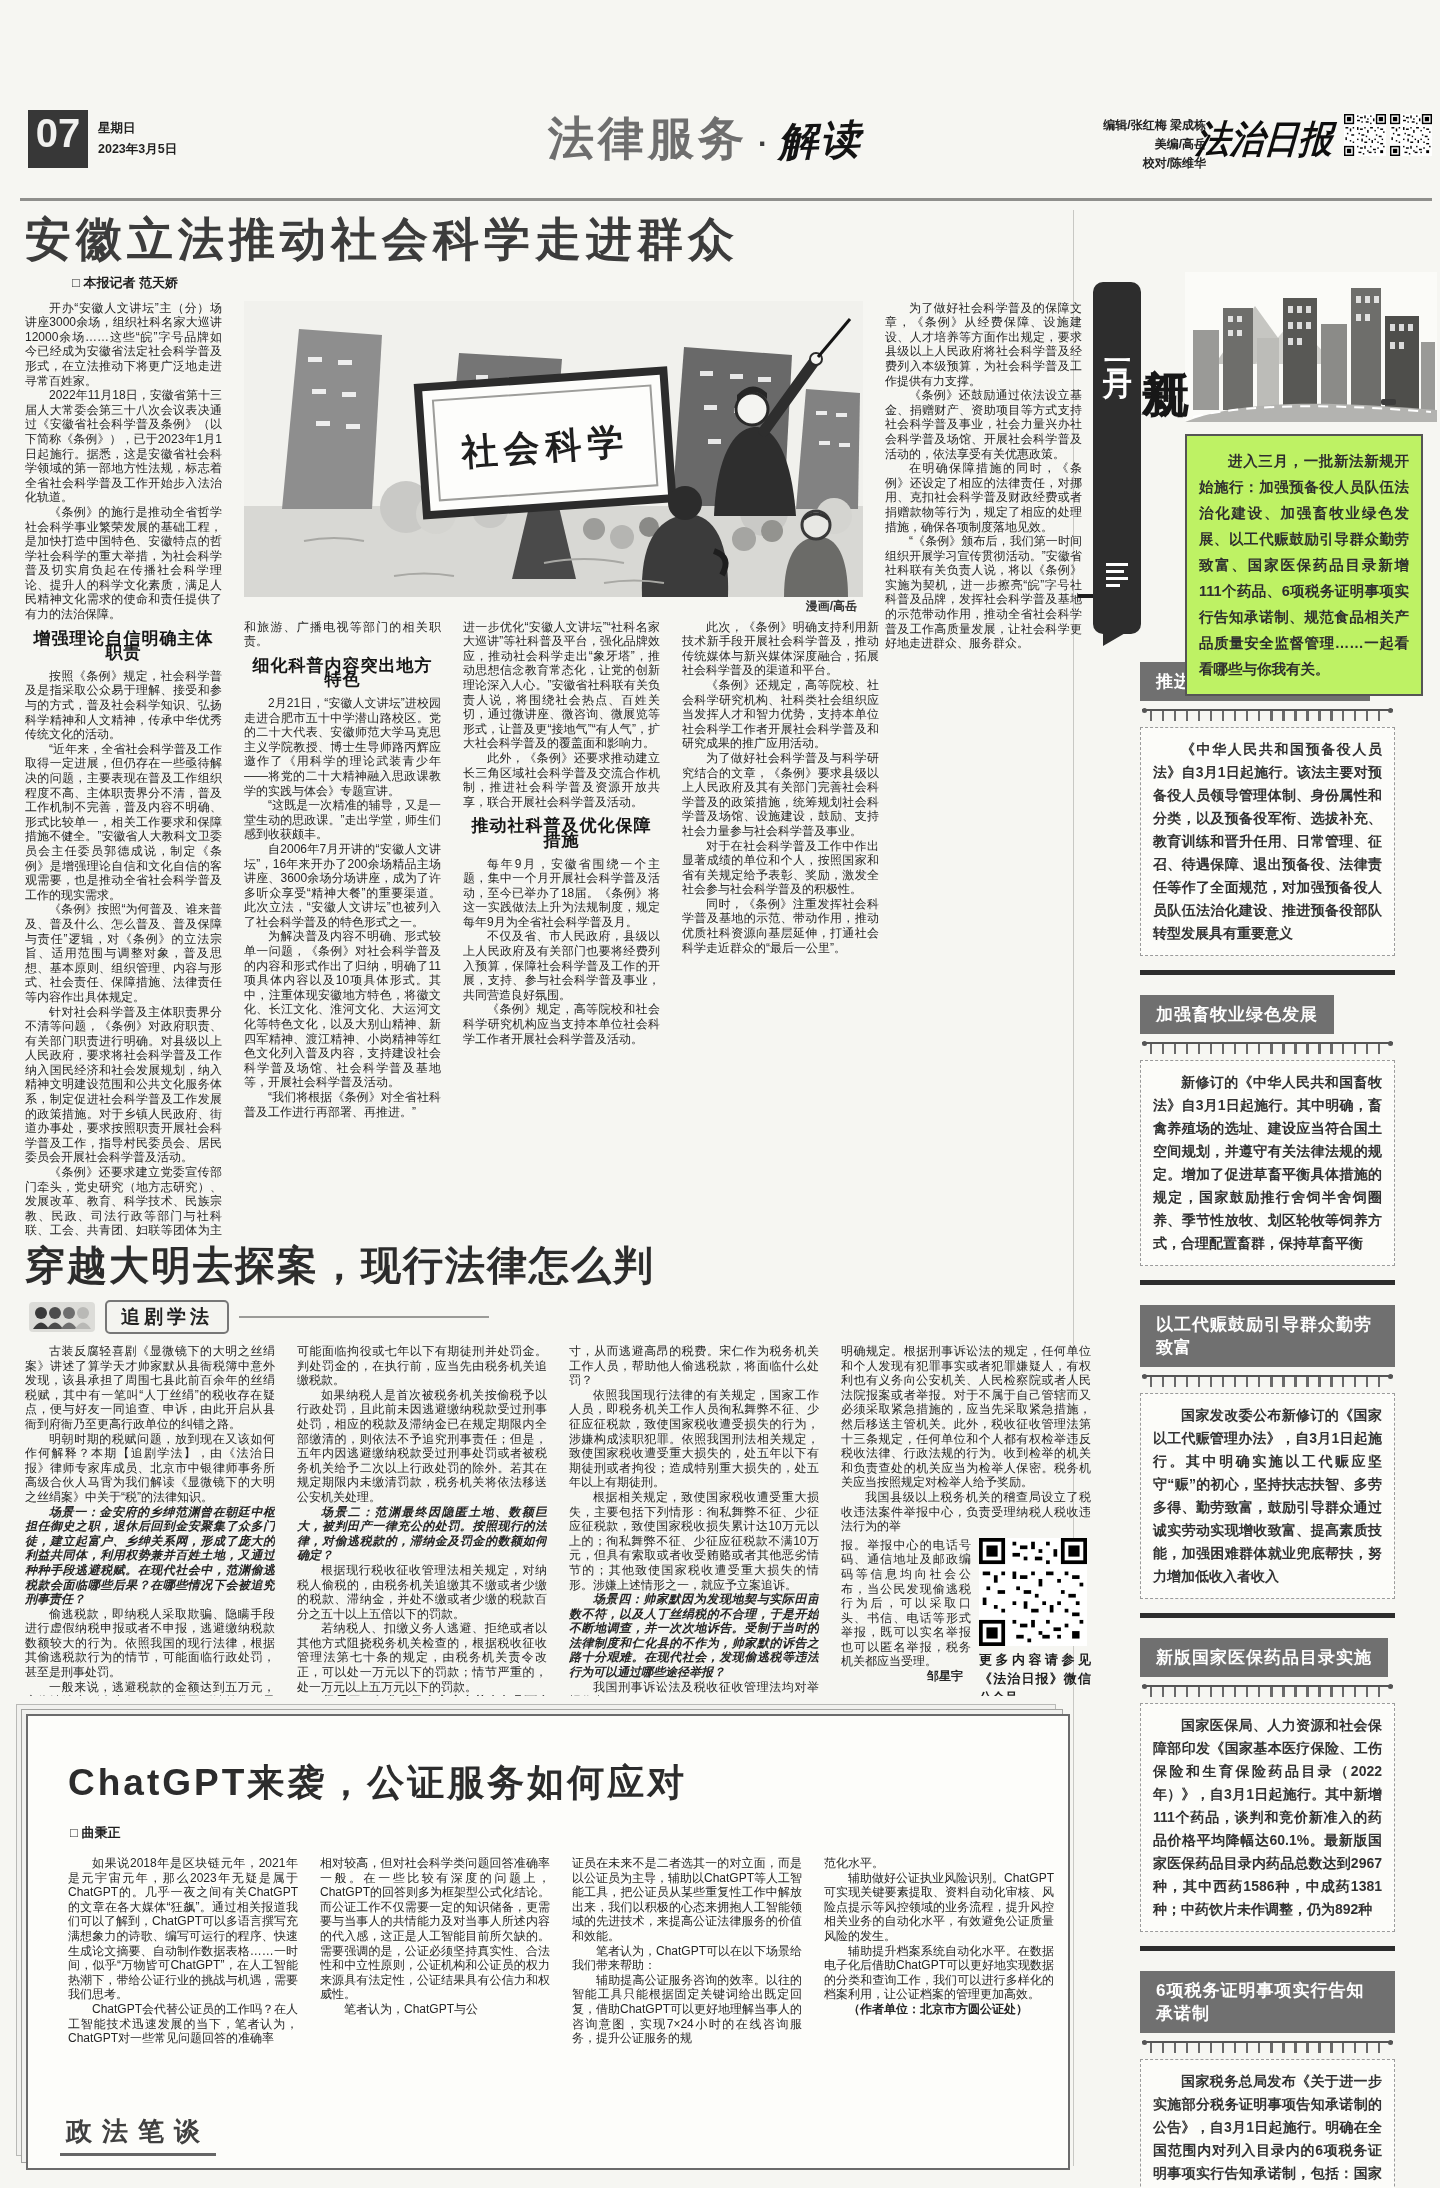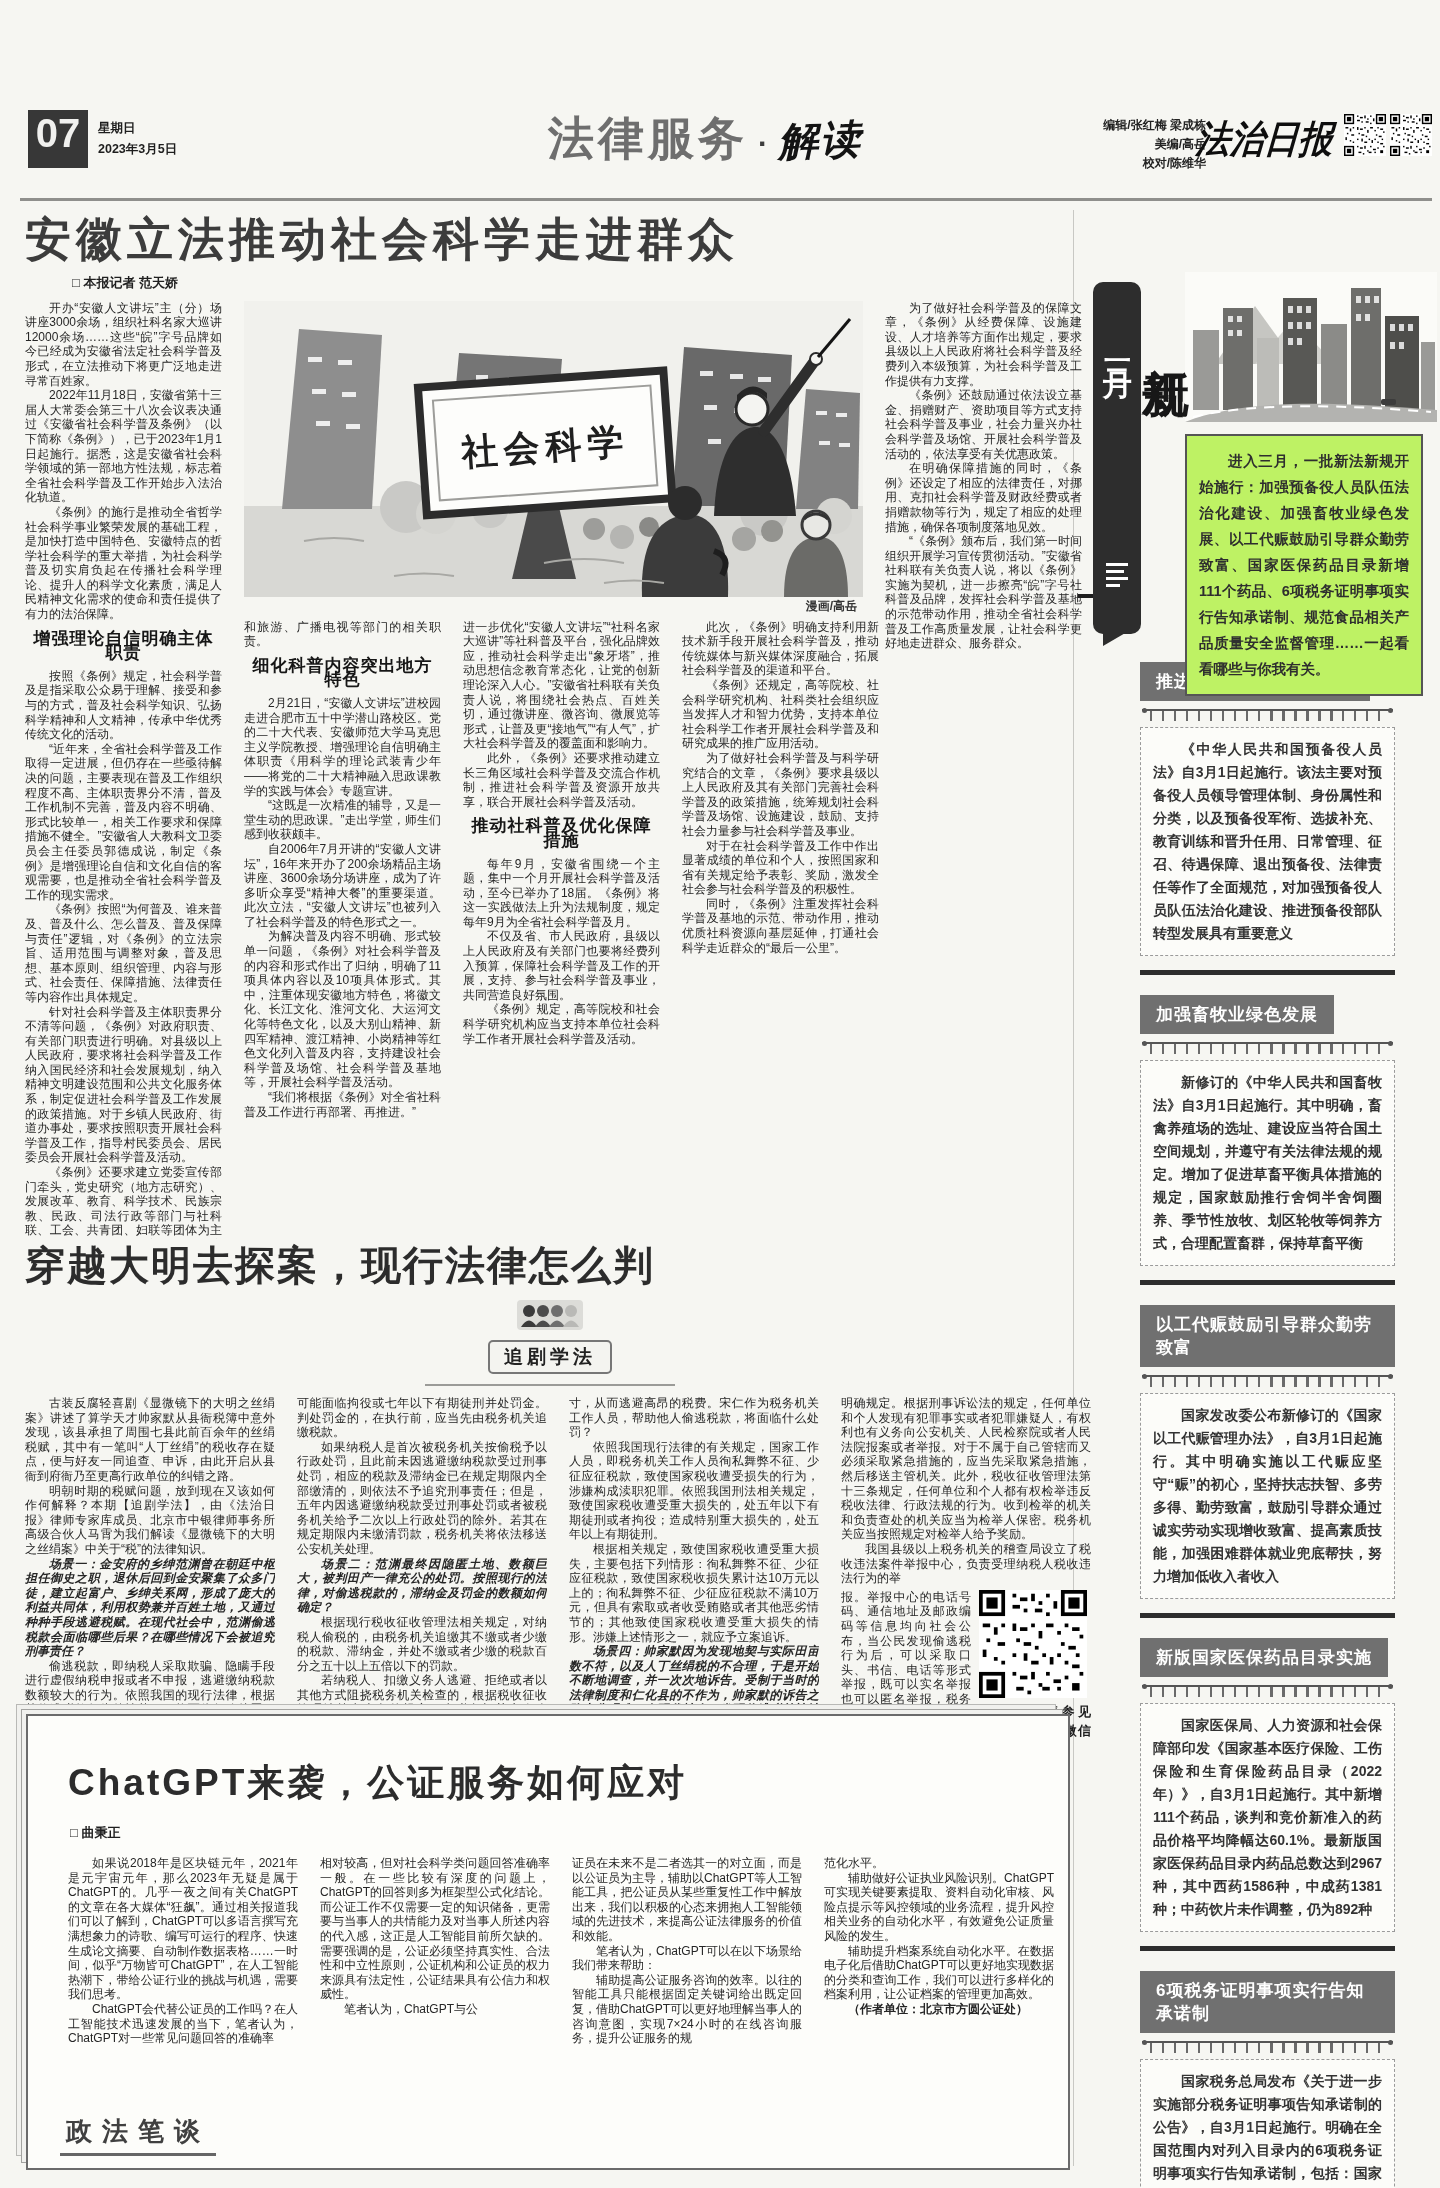--- a/index.html
+++ b/index.html
@@ -42,21 +42,21 @@
   .a1 .byline{margin:9px 0 9px 2px;padding-left:45px;}
   .a1cols>.col{width:197px;height:938px;overflow:hidden;flex:none;}
   .midwrap{width:619px;flex:none;}
   .cartoon{width:619px;height:296px;}
   .cartoon-cap{text-align:right;font-size:12px;color:#333;margin:1px 6px 5px 0;font-weight:600;}
   .midwrap .cols .col{width:197px;height:618px;overflow:hidden;flex:none;}
 
   
   .a2{position:absolute;left:25px;top:1244px;width:1046px;}
   .a2 h2{font-size:40px;font-weight:900;letter-spacing:2px;color:#2c2c2c;line-height:1.05;}
-  .a2-badgerow{display:flex;align-items:center;gap:10px;margin:14px 0 10px 4px;flex-direction:column;}
+  .a2-badgerow{display:flex;align-items:center;gap:10px;margin:14px 0 10px 4px;}
   .badge-label{font-size:19px;font-weight:800;color:#222;border:2px solid #777;padding:2px 14px;border-radius:5px;
     letter-spacing:4px;background:#f4f4f0;}
   .badge-line{width:250px;height:2px;background:#9b9b98;}
   .a2cols .col{width:250px;height:352px;overflow:hidden;flex:none;}
   .qrrow{display:flex;gap:8px;margin-top:4px;}
   .qrtail{flex:1;}
   .qrbox{width:112px;}
   .qrbox .qr{width:108px;height:108px;}
   .qrcap{font-size:13px;font-weight:700;line-height:19px;margin-top:4px;color:#1c1c1c;
     font-family:"Liberation Serif","DejaVu Serif",serif;}
@@ -278,21 +278,21 @@
           <circle cx="572" cy="224" r="14" fill="#e8e8e4" stroke="#3a3a3a" stroke-width="3"></circle>
           <path d="M560,218 q12,-10 24,0" stroke="#333" stroke-width="3" fill="none"></path>
           <path d="M60,240 q30,-6 60,0 M300,262 q40,-8 80,0 M150,275 q30,-5 60,0 M360,282 q30,-5 60,0" stroke="#a8a8a4" stroke-width="2" fill="none"></path>
         </svg>
       </div>
       <div class="cartoon-cap">漫画/高岳</div>
       <div class="cols">
         <div class="col news">
             <p class="para cont">和旅游、广播电视等部门的相关职责。</p>
             <h4 class="sub">细化科普内容突出地方特色</h4>
-            <p class="para">2月21日，“安徽人文讲坛”进校园走进合肥市五十中学潜山路校区。党的二十大代表、安徽师范大学马克思主义学院教授、增强理论自信明确主体职责《用科学的理论武装青少年——将党的二十大精神融入思政课教学的实践与体会》专题宣讲。</p>
+            <p class="para">2月21日，“安徽人文讲坛”进校园走进合肥市五十中学潜山路校区。党的二十大代表、安徽师范大学马克思主义学院教授、博士生导师路丙辉应邀作了《用科学的理论武装青少年——将党的二十大精神融入思政课教学的实践与体会》专题宣讲。</p>
             <p class="para">“这既是一次精准的辅导，又是一堂生动的思政课。”走出学堂，师生们感到收获颇丰。</p>
             <p class="para">自2006年7月开讲的“安徽人文讲坛”，16年来开办了200余场精品主场讲座、3600余场分场讲座，成为了许多听众享受“精神大餐”的重要渠道。此次立法，“安徽人文讲坛”也被列入了社会科学普及的特色形式之一。</p>
             <p class="para">为解决普及内容不明确、形式较单一问题，《条例》对社会科学普及的内容和形式作出了归纳，明确了11项具体内容以及10项具体形式。其中，注重体现安徽地方特色，将徽文化、长江文化、淮河文化、大运河文化等特色文化，以及大别山精神、新四军精神、渡江精神、小岗精神等红色文化列入普及内容，支持建设社会科学普及场馆、社会科学普及基地等，开展社会科学普及活动。</p>
             <p class="para">“我们将根据《条例》对全省社科普及工作进行再部署、再推进。”</p>
           </div>
         <div class="col news">
             <p class="para cont">进一步优化“安徽人文讲坛”“社科名家大巡讲”等社科普及平台，强化品牌效应，推动社会科学走出“象牙塔”，推动思想信念教育常态化，让党的创新理论深入人心。”安徽省社科联有关负责人说，将围绕社会热点、百姓关切，通过微讲座、微咨询、微展览等形式，让普及更“接地气”“有人气”，扩大社会科学普及的覆盖面和影响力。</p>
             <p class="para">此外，《条例》还要求推动建立长三角区域社会科学普及交流合作机制，推进社会科学普及资源开放共享，联合开展社会科学普及活动。</p>
             <h4 class="sub">推动社科普及优化保障措施</h4>
             <p class="para">每年9月，安徽省围绕一个主题，集中一个月开展社会科学普及活动，至今已举办了18届。《条例》将这一实践做法上升为法规制度，规定每年9月为全省社会科学普及月。</p>

